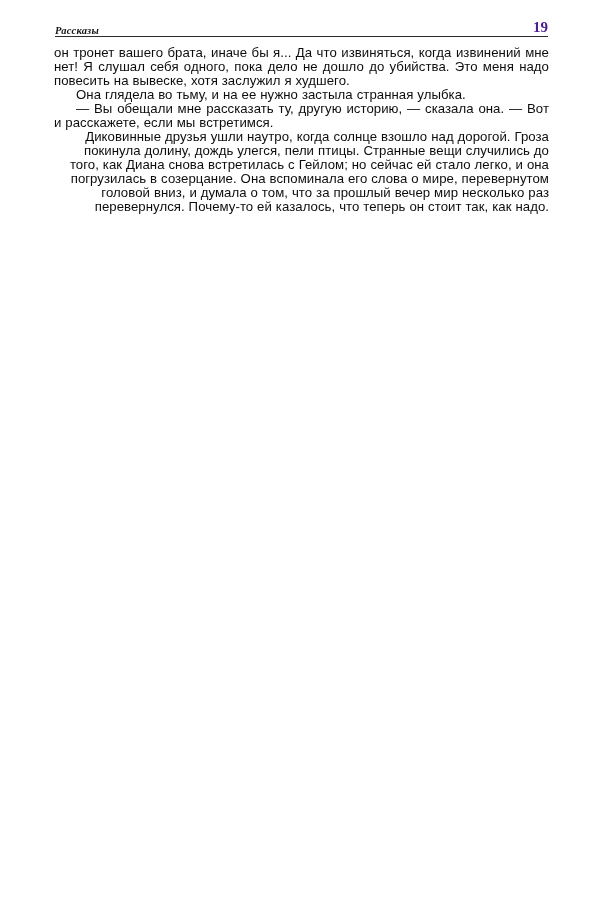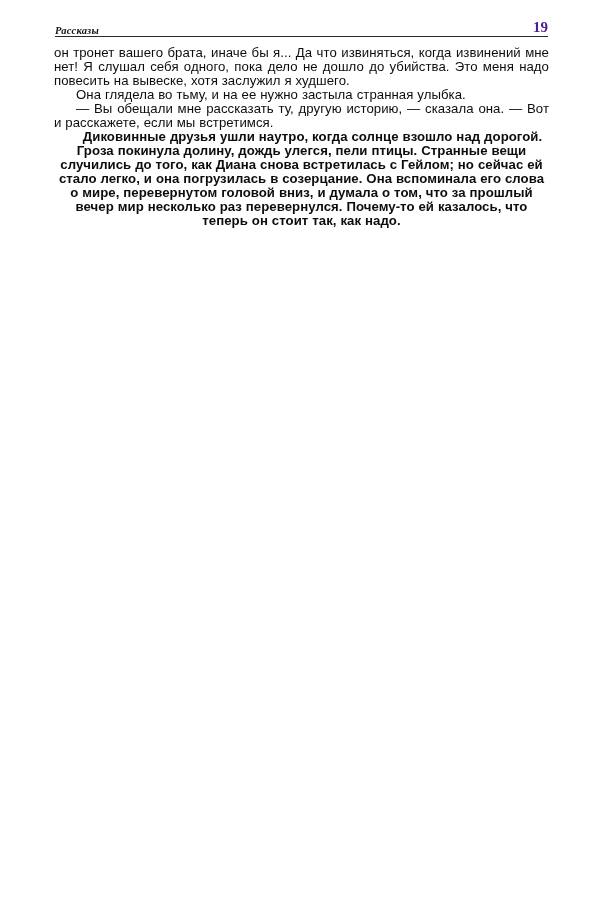--- a/index.html
+++ b/index.html
@@ -71,22 +71,21 @@
     text-justify: inter-word;
     letter-spacing: 0.05px;
     word-spacing: 0.2px;
     color: #0d0d0d;
     font-weight: 500;
   }
   .para.indent {
     text-indent: 22px;
   }
   .para.last {
-    text-align: center;
-    font-weight: bold;
+    text-align: right;
   }
 </style>
 </head>
 <body>
 
 <div class="page">
 
   <div class="header">
     <span class="header-title">Рассказы</span>
     <span class="header-page">19</span>

